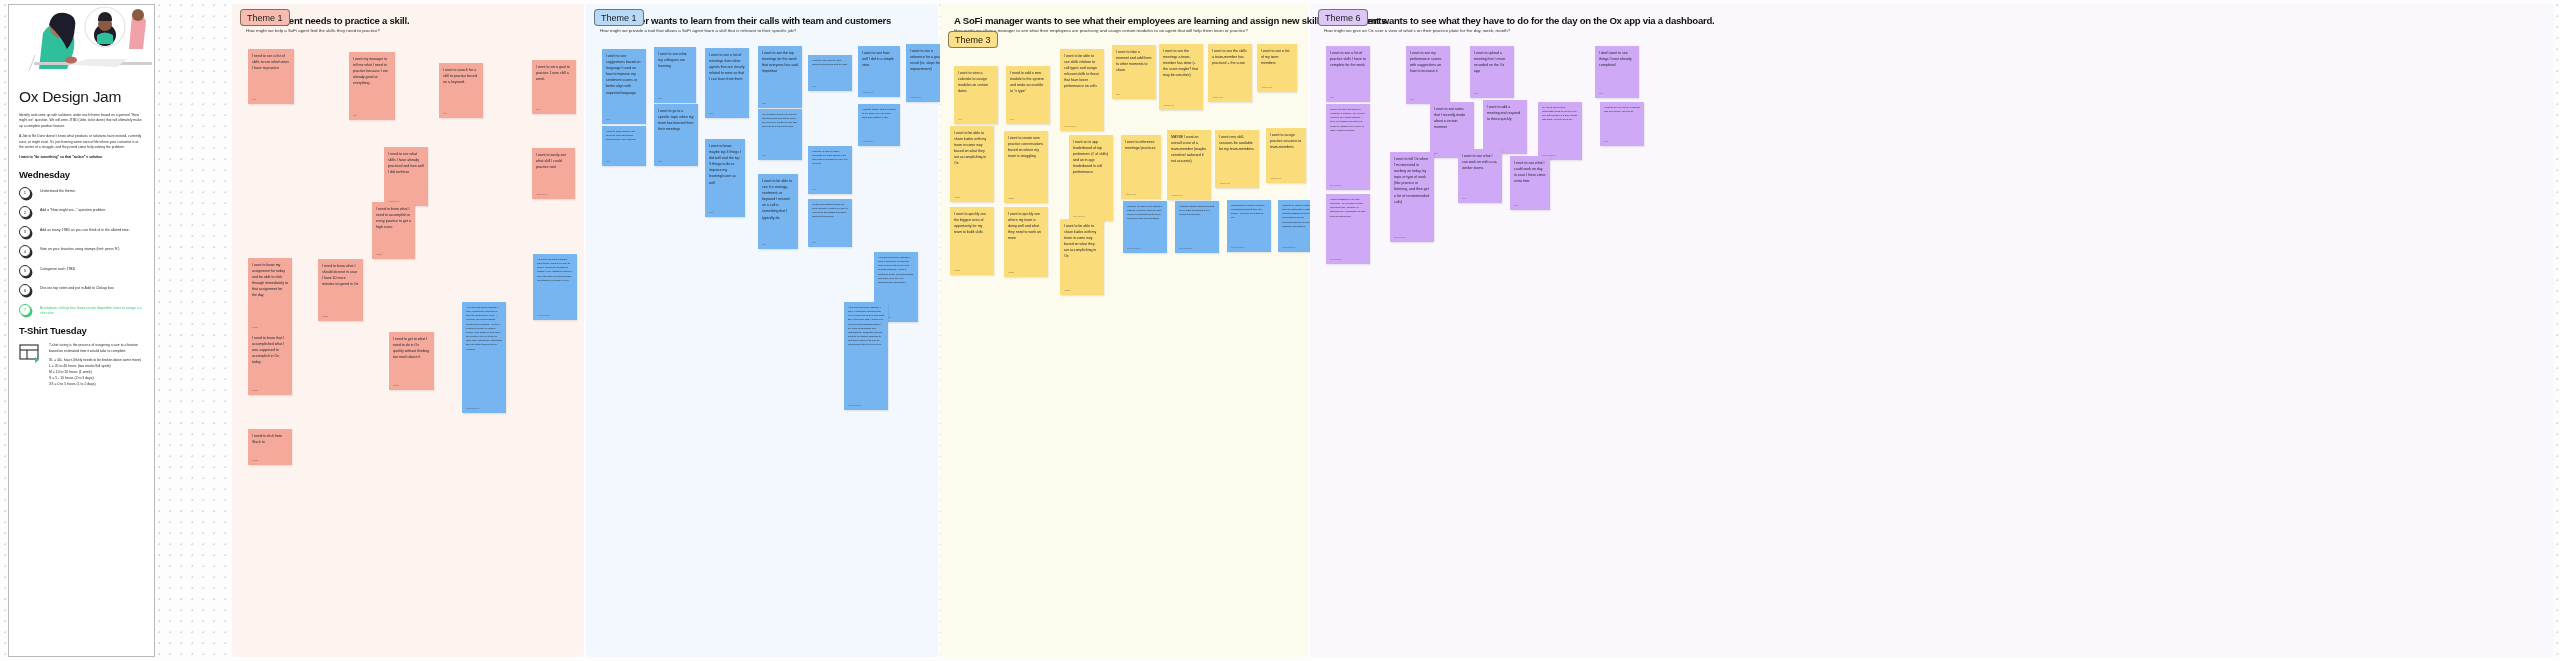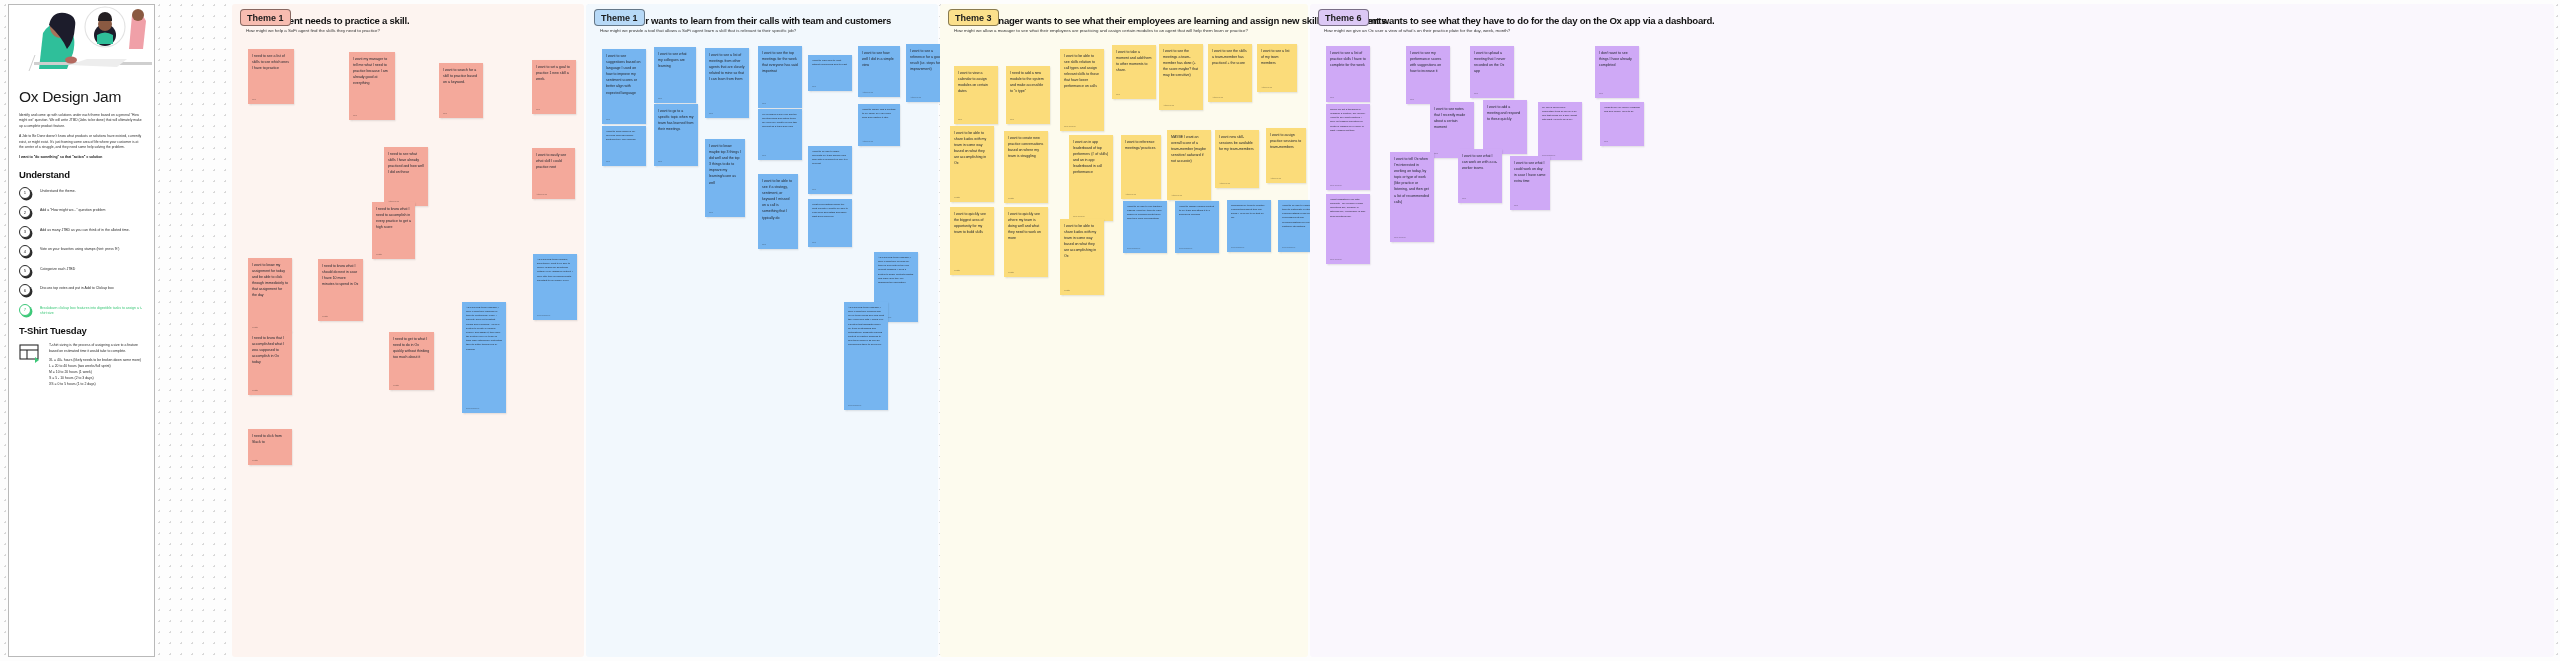--- a/index.html
+++ b/index.html
@@ -62,21 +62,21 @@
   .ts-body .gap { display:block; height:4px; }
 
   
   .theme {
     position: absolute; top: 4px; height: 653px;
     border-radius: 3px;
   }
   .theme-inner { position: relative; width: 100%; height: 100%; }
   .theme-badge {
     position: absolute; left: 8px; top: 5px; z-index: 6;
-    font-size: 9px; font-weight: 700; color: #1b1b1b;
+    font-size: 9px; font-weight: 400; color: #1b1b1b;
     padding: 2.5px 6px; border-radius: 4px;
     border: 1px solid rgba(0,0,0,0.45);
     white-space: nowrap;
   }
   .theme-title {
     position: absolute; left: 14px; top: 11px; z-index: 4;
     font-size: 9.6px; font-weight: 700; color: #131313;
     letter-spacing: -0.25px; white-space: nowrap;
   }
   .theme-sub {
@@ -84,21 +84,21 @@
     font-size: 4.4px; color: #333; white-space: nowrap;
   }
 
   .t1 { left: 232px; width: 352px; background: #fdf4f0; }
   .t2 { left: 586px; width: 352px; background: #f2f8fd; }
   .t3 { left: 940px; width: 368px; background: #fdfbee; }
   .t4 { left: 1310px; width: 1244px; background: #faf7fd; }
 
   .t1 .theme-badge { background: #f7bcb0; }
   .t2 .theme-badge { background: #b7d9f7; }
-  .t3 .theme-badge { background: #fbe08c; }
+  .t3 .theme-badge { background: #fbe08c; margin-top: 22px; }
   .t4 .theme-badge { background: #dcc8f5; }
 
   
   .note {
     position: absolute;
     padding: 4px 4px 3px 4px;
     font-size: 3.55px; line-height: 1.72; color: #22262e;
     box-shadow: 0.8px 1px 1.6px rgba(0,0,0,0.13);
     overflow: hidden;
     word-wrap: break-word;
@@ -138,21 +138,21 @@
         <path d="M60 60 l18 -6 h40 l-10 8z" fill="#ededed"></path>
         <ellipse cx="62" cy="55" rx="6" ry="3.4" fill="#b4695f"></ellipse>
         <path d="M26 50 l-6 16" stroke="#cfcfcf" stroke-width="1" fill="none"></path>
       </svg>
     </div>
     <div class="lc-pad">
       <div class="lc-title">Ox Design Jam</div>
       <div class="lc-p">Identify and come up with solutions under each theme based on a general "How might we" question. We will write JTBD (Jobs to be done) that will ultimately make up a complete product feature.</div>
       <div class="lc-p">A Job to Be Done doesn't know what products or solutions have existed, currently exist, or might exist. It's just framing some area of life where your customer is at the center of a struggle, and they need some help solving the problem.</div>
       <div class="lc-strong">I want to "do something" so that "action" = solution</div>
-      <div class="lc-h2">Understand</div>
+      <div class="lc-h2">Wednesday</div>
       <div>
         <div class="step">
           <div class="step-num">1</div>
           <div class="step-txt">Understand the theme.</div>
         </div>
         <div class="step">
           <div class="step-num">2</div>
           <div class="step-txt">Add a "How might we..." question problem</div>
         </div>
         <div class="step">

